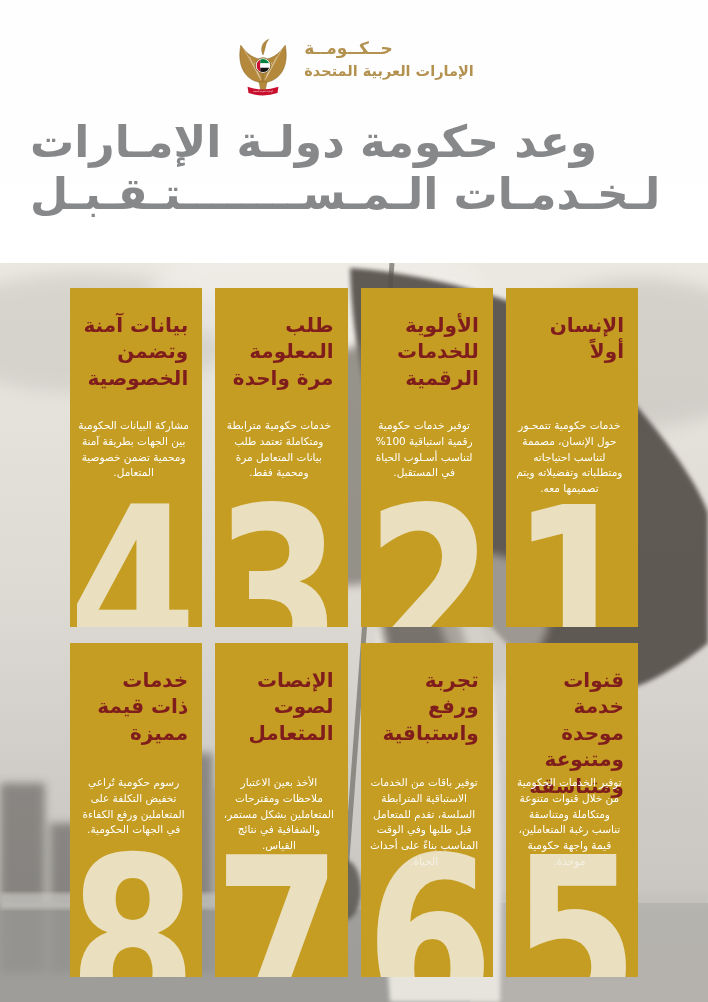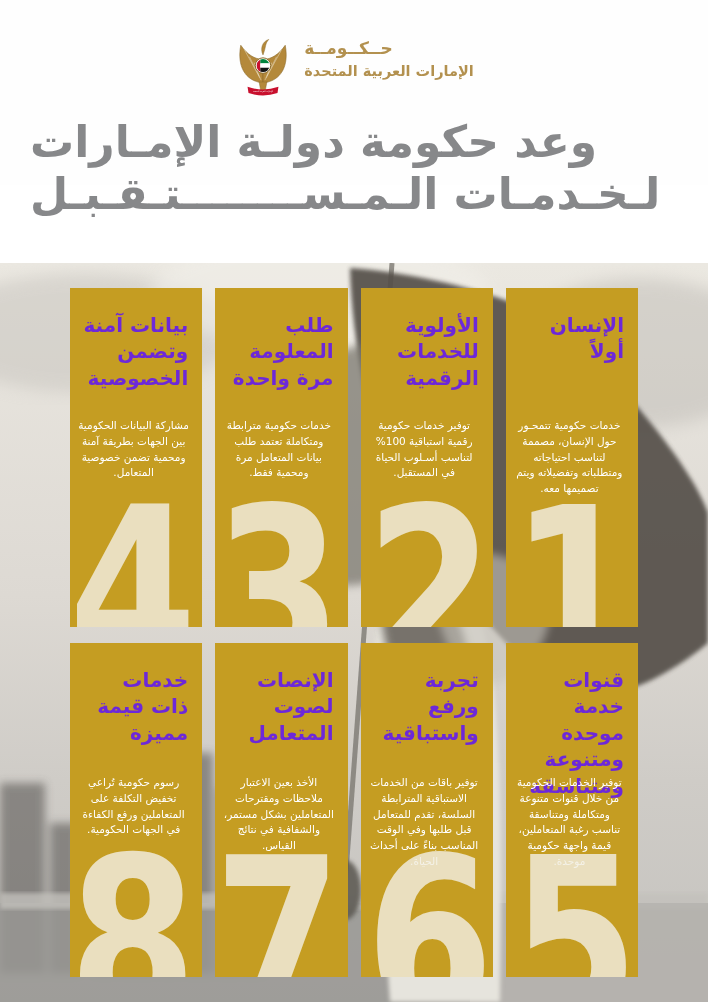--- a/index.html
+++ b/index.html
@@ -25,21 +25,21 @@
   .photo{position:absolute;top:263px;left:0;width:708px;height:739px;overflow:hidden;z-index:1;
     background:linear-gradient(180deg,#ebe8e1 0%,#ddd9d3 45%,#cfccc7 70%,#c4c2be 100%);}
   .photo svg{display:block;}
   
   .row{position:absolute;left:70px;right:70px;display:flex;gap:13px;z-index:2;}
   .row1{top:288px;height:339px;}
   .row2{top:643px;height:334px;}
   .card{position:relative;flex:1 1 0;overflow:hidden;}
   .card-bg{position:absolute;inset:0;background:#c59d22;mix-blend-mode:multiply;}
   .card-title{
-    position:relative;padding:24px 14px 0 8px;color:#6d28d9;font-weight:bold;
+    position:relative;padding:24px 14px 0 8px;color:#7f1d1d;font-weight:bold;
     font-size:20px;line-height:1.32;text-align:right;white-space:pre-line;
   }
   .card-desc{
     position:absolute;top:130px;right:13px;left:8px;color:#ffffff;
     font-size:10.5px;line-height:1.5;text-align:center;
   }
   .row2 .card-desc{top:132px;}
   .card-num{
     position:absolute;bottom:-40px;right:4px;
     font-size:230px;font-weight:bold;line-height:0.65;

